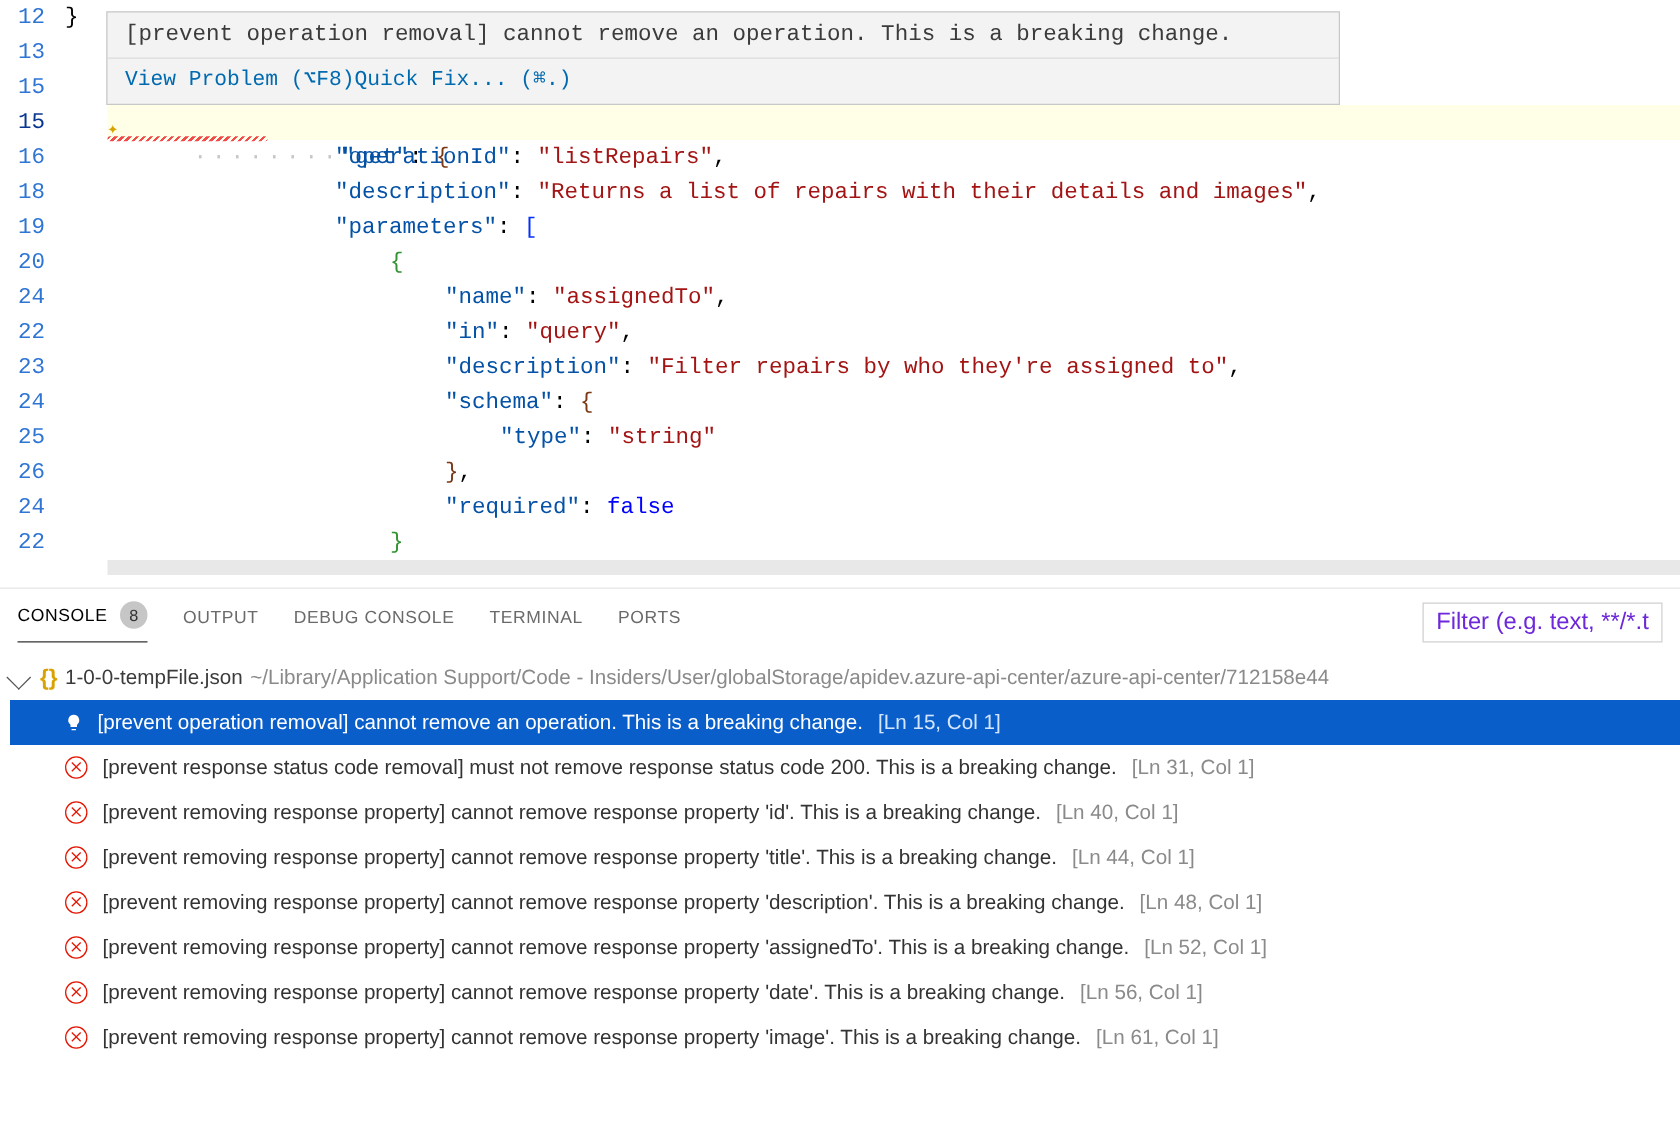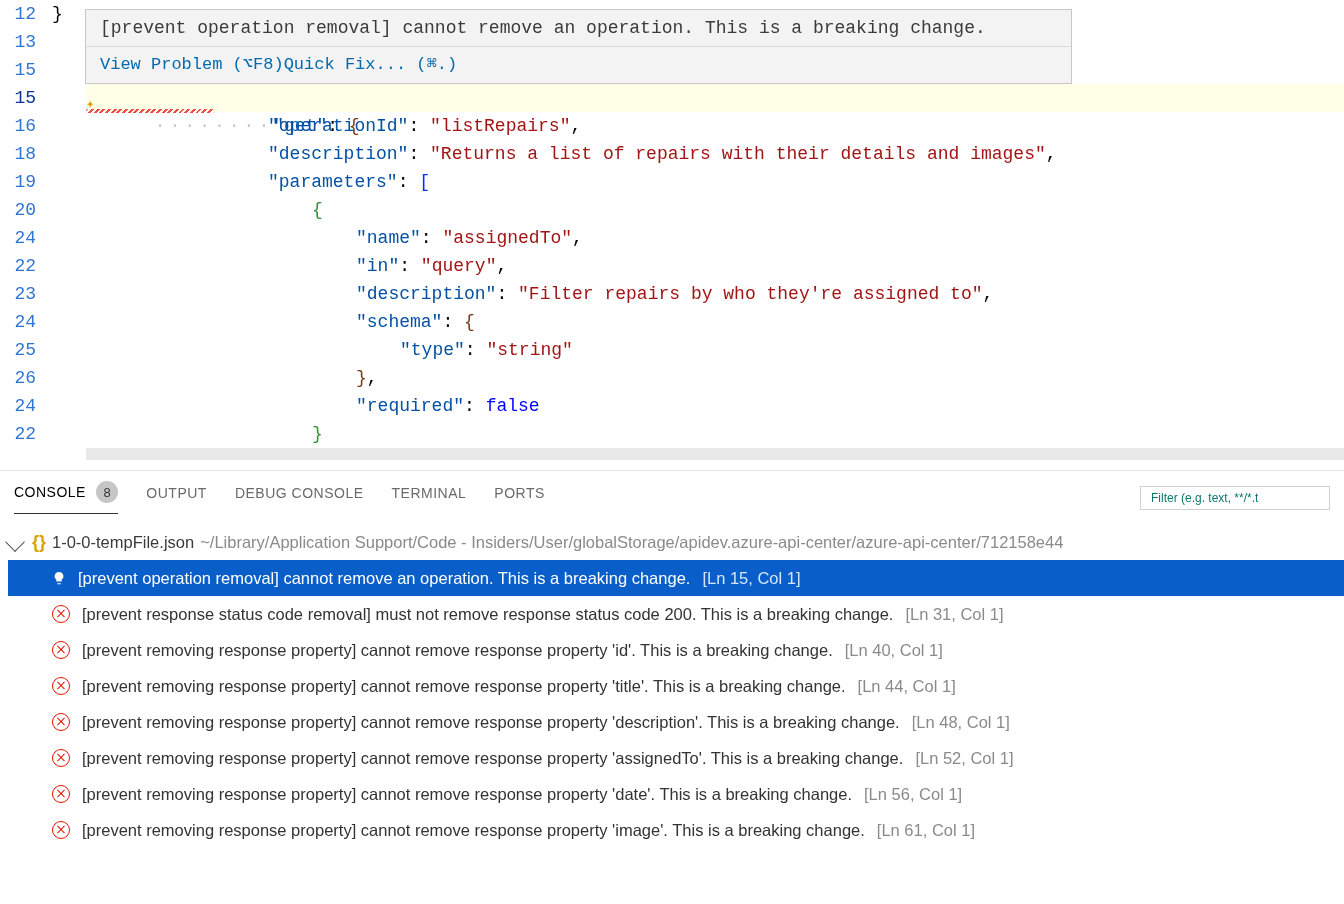--- a/index.html
+++ b/index.html
@@ -146,22 +146,22 @@
     background: #c6c6c6;
     color: #333;
     align-items: center; justify-content: center;
     font-size: 13px;
     margin-left: 6px;
   }
   .filter-box {
     margin-left: auto;
     border: 1px solid #d0d0d0;
     padding: 4px 10px;
-    color: #0f766e;
-    font-size: 12px;
+    color: #6d28d9;
+    font-size: 19px;
     min-width: 190px;
   }
   
   .problems-list {
     padding: 10px 0 0 8px;
     font-size: 16.5px;
     line-height: 36px;
   }
   .file-row {
     display: flex;

